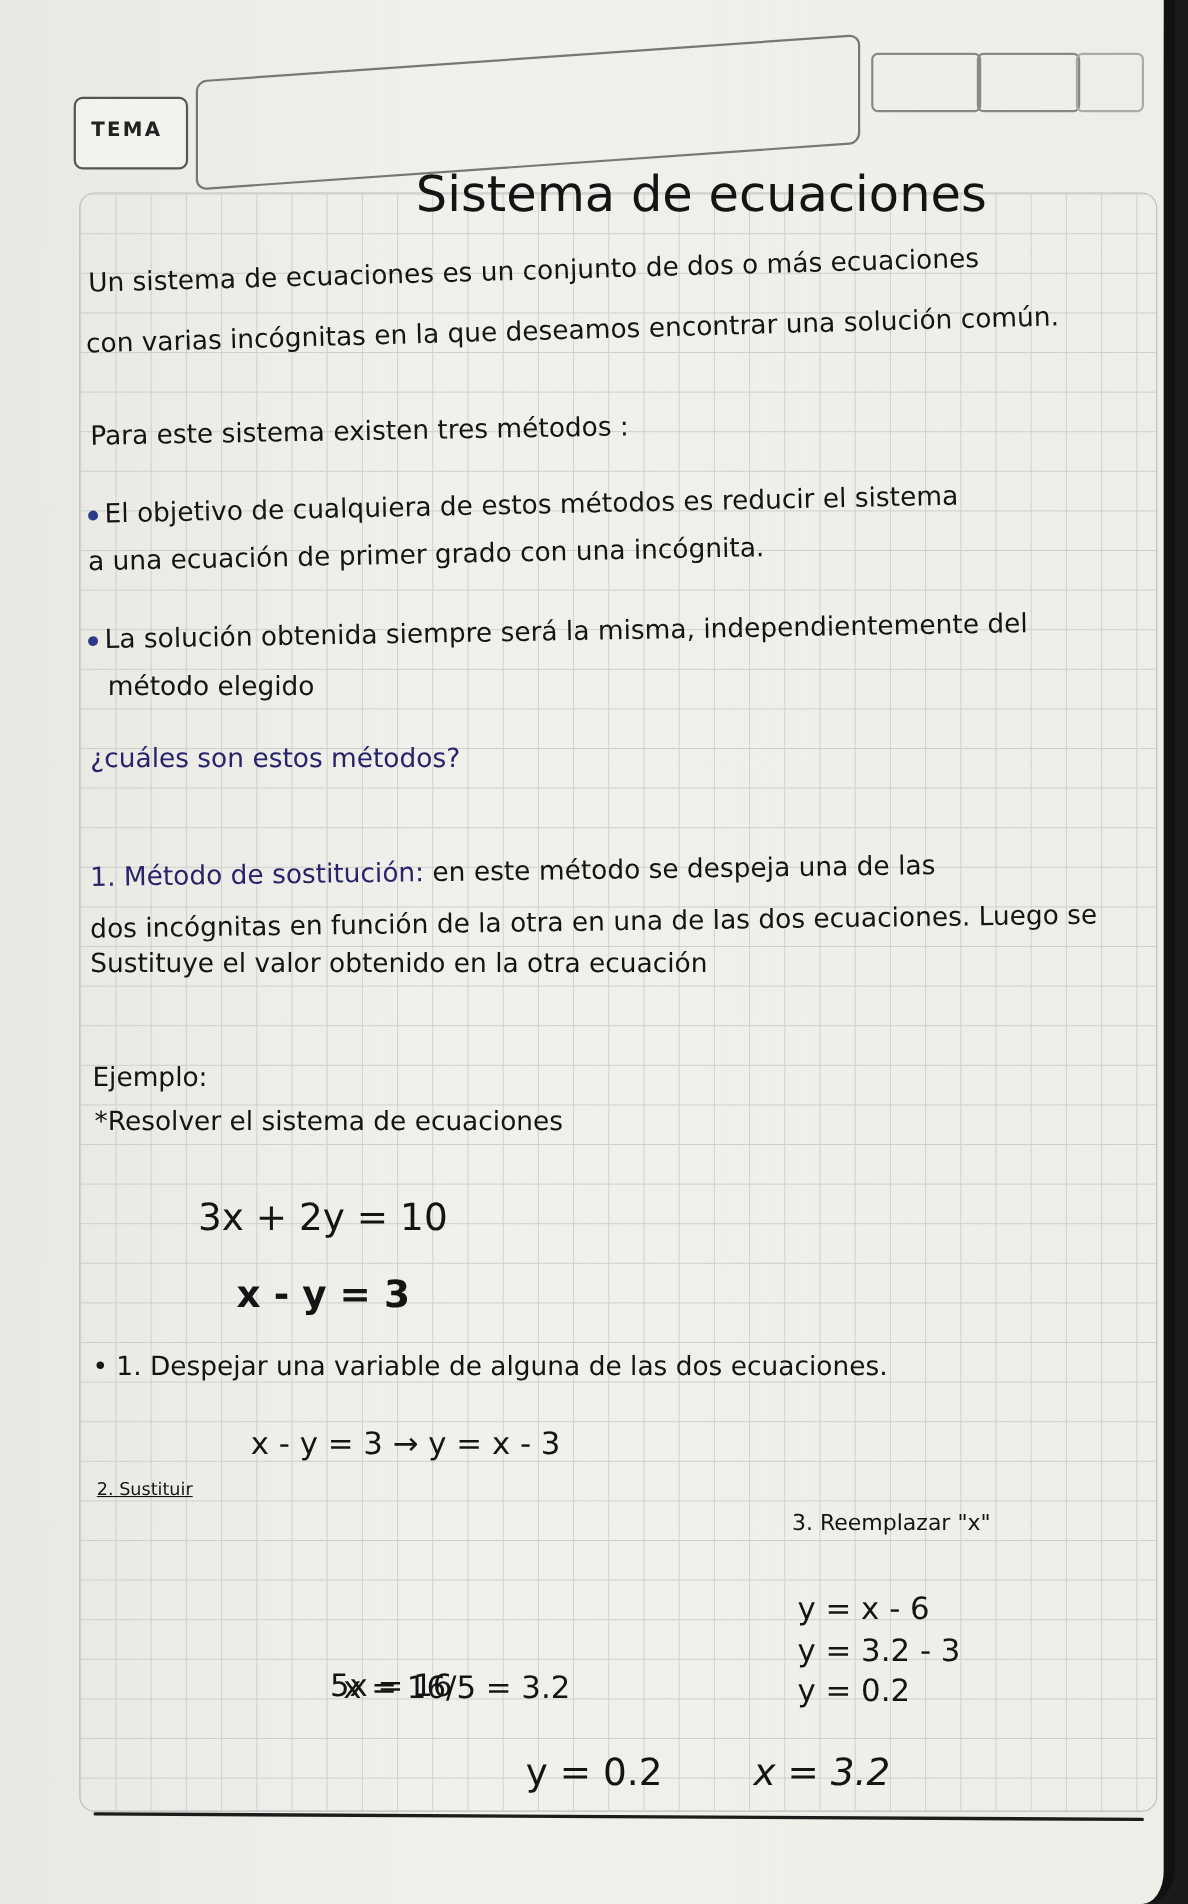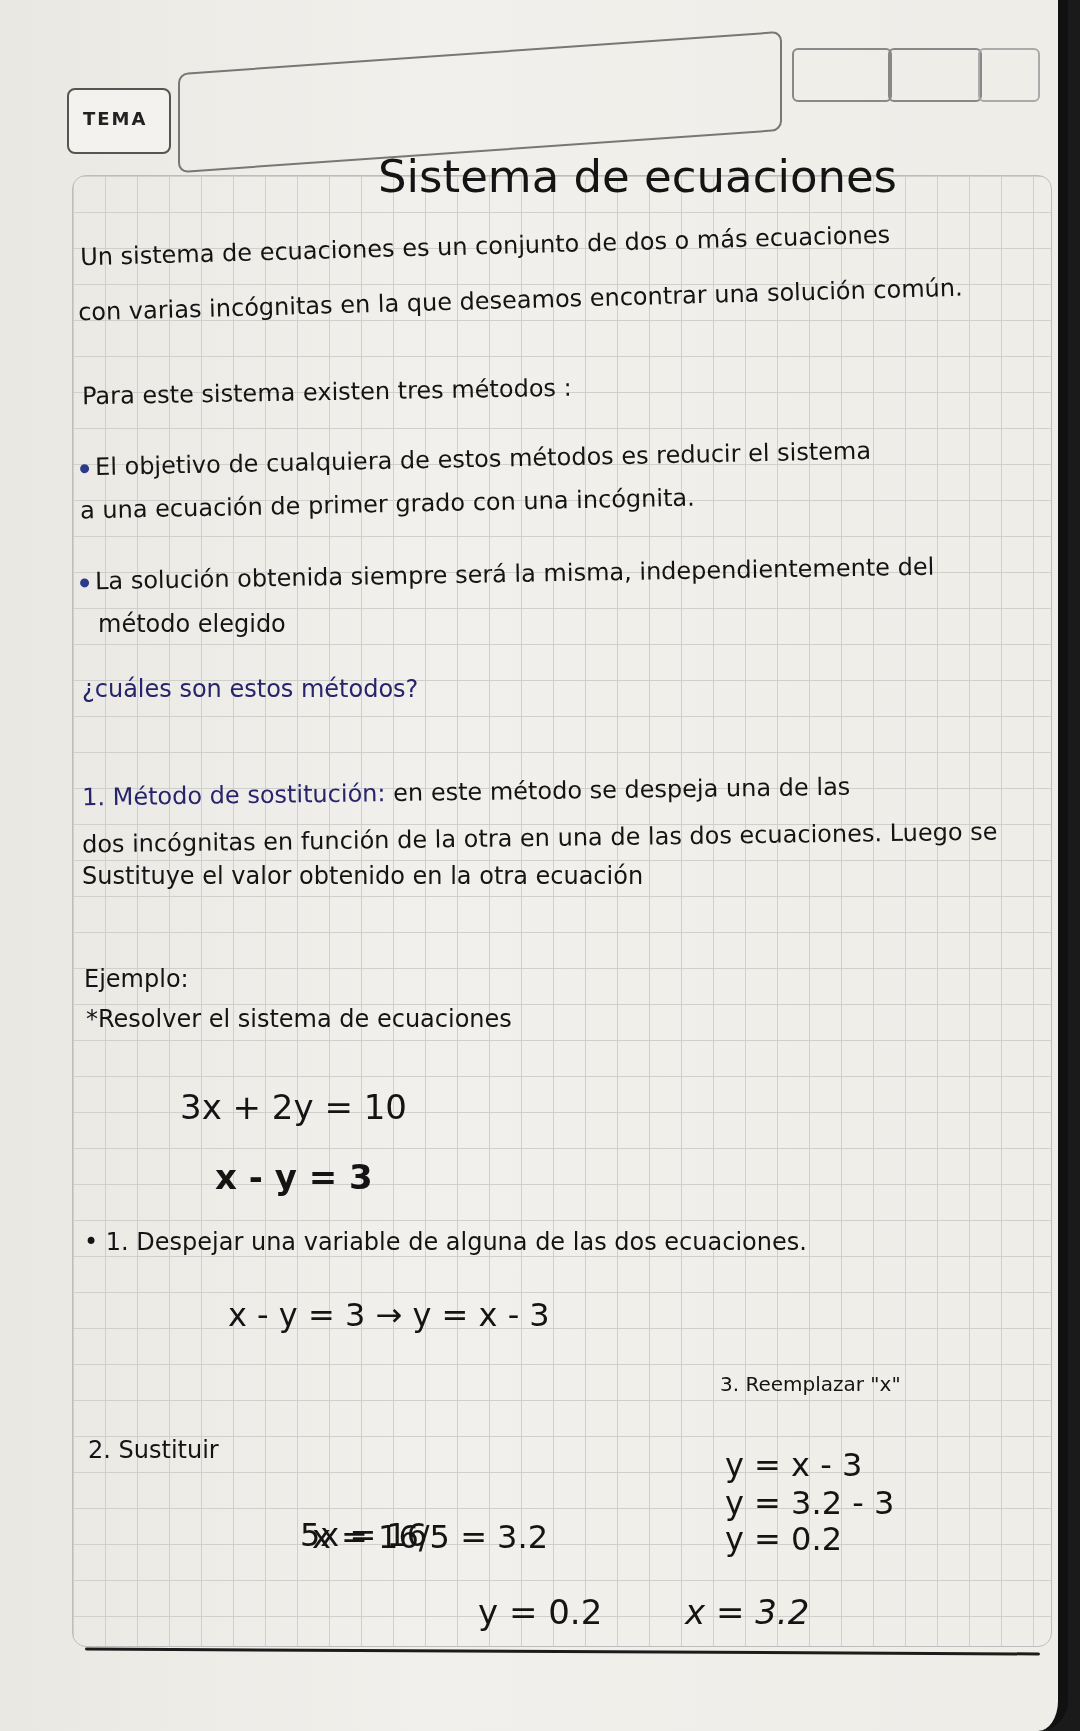--- a/index.html
+++ b/index.html
@@ -48,21 +48,21 @@
   }
   .hw {
     position: absolute; color: #141414; white-space: nowrap;
     font-family: "DejaVu Sans", sans-serif;
     font-weight: normal;
   }
   .blue { color: #27246b; }
   .title { font-size: 45px; left: 378px; top: 150px; }
   .p { font-size: 24px; }
   .math { font-size: 34px; margin-top: 12px; }
-  .math-s { font-size: 32px; }
+  .math-s { font-size: 28px; }
   .bullet {
     display: inline-block; width: 9px; height: 9px; border-radius: 50%;
     background: #2c3a8a; margin-right: 6px; vertical-align: middle;
   }
 </style>
 </head>
 <body>
 
 <div class="page">
 
@@ -105,25 +105,25 @@
 
   <div class="hw p" style="left:84px; top:965px;">Ejemplo:</div>
   <div class="hw p" style="left:86px; top:1005px;">*Resolver el sistema de ecuaciones</div>
 
   <div class="hw math" style="left:180px; top:1075px;">3x + 2y = 10</div>
   <div class="hw math" style="left:215px; top:1145px;font-weight:bold;">x - y = 3</div>
 
   <div class="hw p" style="left:84px; top:1228px;">• 1. Despejar una variable de alguna de las dos ecuaciones.</div>
   <div class="hw math-s" style="left:228px; top:1296px;">x - y = 3  →  y = x - 3</div>
 
-  <div class="hw p" style="left:88px; top:1436px; font-size:24px;">2. Sustituir</div>
+  <div class="hw p" style="left:88px; top:1344px; font-size:16px;text-decoration:underline;">2. Sustituir</div>
   <div class="hw math-s" style="left:300px; top:1480px;margin-top:36px;">5x = 16</div>
   <div class="hw math-s" style="left:312px; top:1518px;">x = 16/5  = 3.2</div>
 
   <div class="hw p" style="left:720px; top:1372px; font-size:20px;">3. Reemplazar "x"</div>
-  <div class="hw math-s" style="left:725px; top:1446px;">y = x - 3</div>
+  <div class="hw math-s" style="left:725px; top:1446px;">y = x - 6</div>
   <div class="hw math-s" style="left:725px; top:1484px;">y = 3.2 - 3</div>
   <div class="hw math-s" style="left:725px; top:1520px;">y = 0.2</div>
 
   <div class="hw math" style="left:478px; top:1580px;">y = 0.2</div>
   <div class="hw math" style="left:685px; top:1580px;font-style:italic;">x = 3.2</div>
 
 </div>
 
 </body></html>

